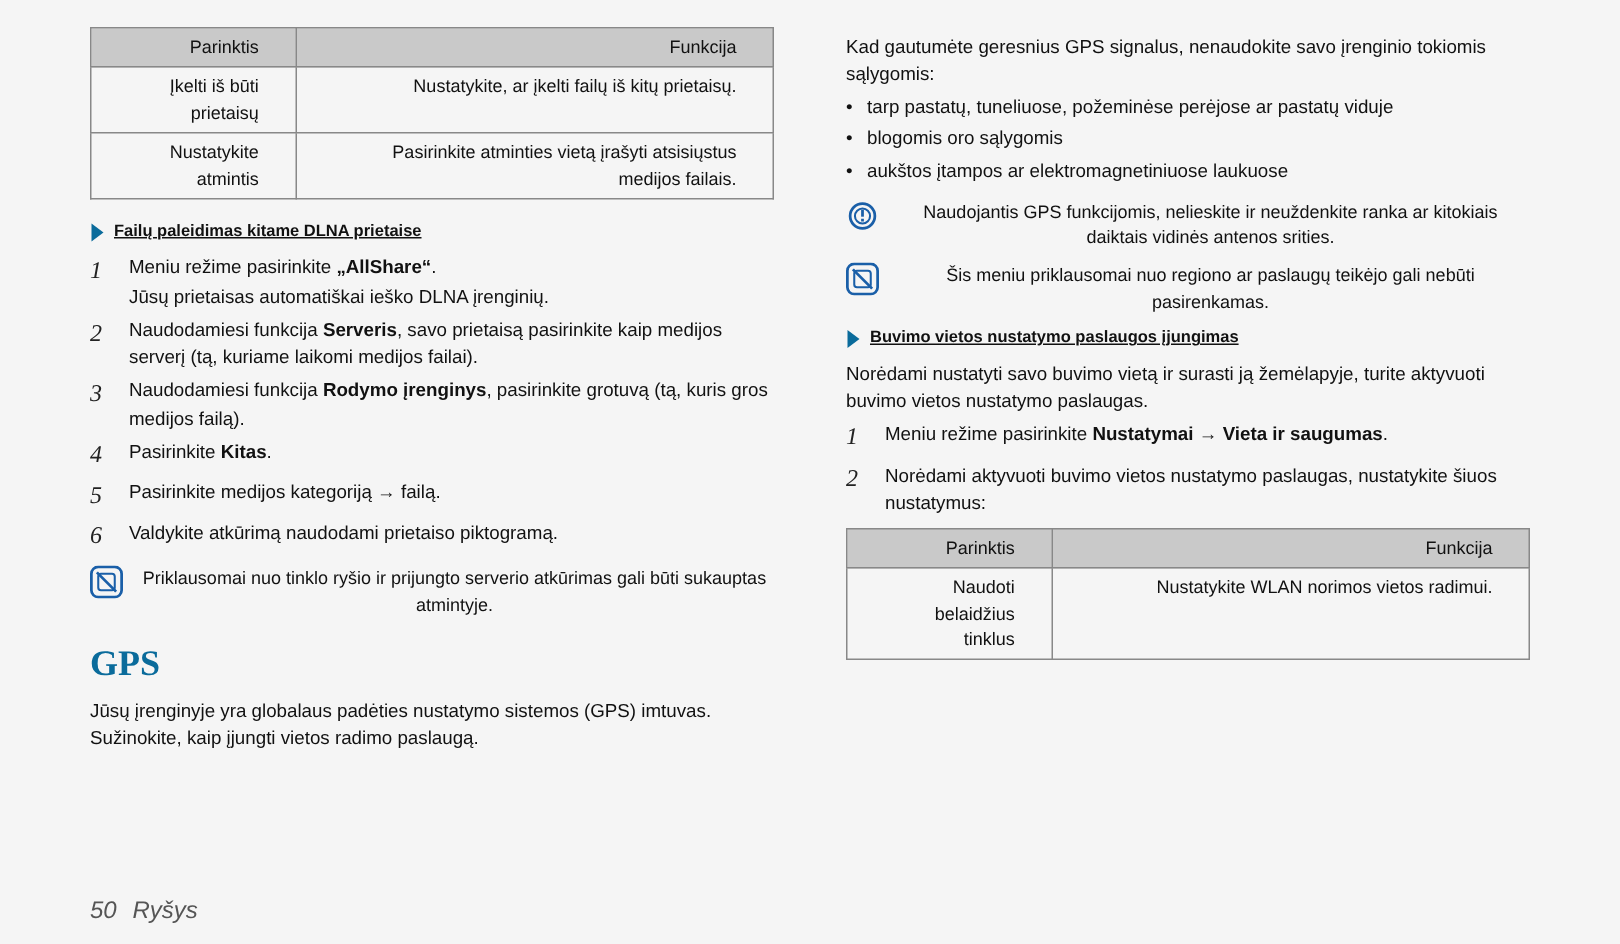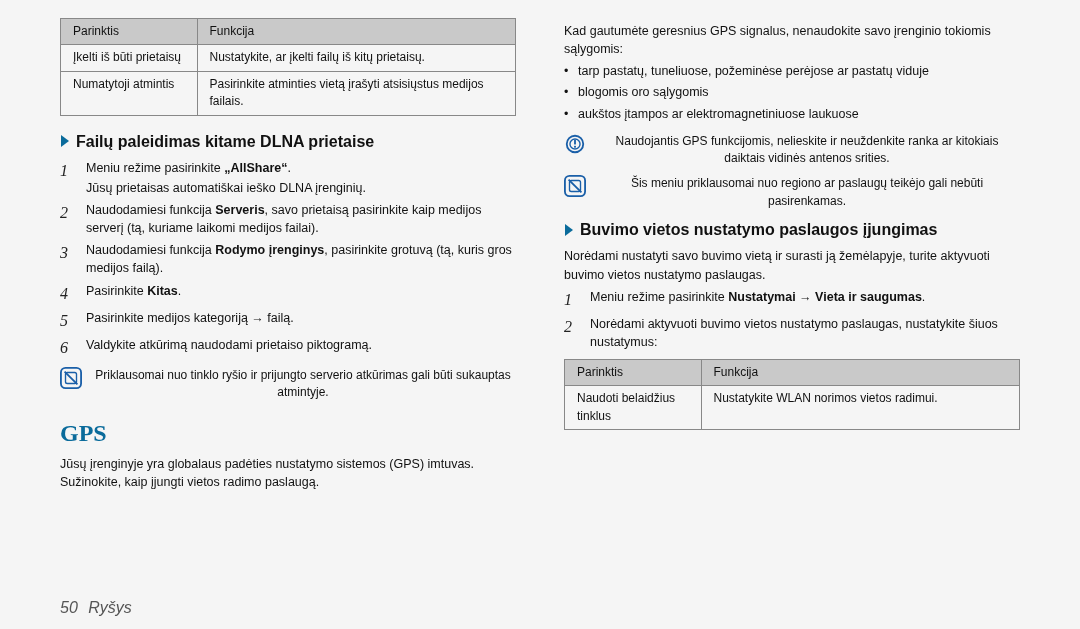--- a/index.html
+++ b/index.html
@@ -22,22 +22,22 @@
   .col {
     flex: 1 1 50%;
   }
   table.option-table {
     width: 100%;
     border-collapse: collapse;
     margin-bottom: 14px;
   }
   table.option-table th, table.option-table td {
     border: 1px solid #888;
-    padding: 4px 12px;
-    text-align: left;
+    padding: 4px 24px;
+    text-align: right;
     vertical-align: top;
     font-size: 12px;
   }
   table.option-table th {
     background: #c9c9c9;
     font-weight: 500;
   }
   table.option-table th:first-child,
   table.option-table td:first-child {
     width: 30%;
@@ -47,22 +47,23 @@
     align-items: center;
     gap: 4px;
     margin: 8px 0 6px 0;
   }
   .chev {
     display: inline-flex;
     align-items: center;
   }
   .chev svg { width: 12px; height: 14px; }
   h2.section-title {
-    font-size: 16px;
+    font-size: 11px;
     font-weight: 700;
+    text-decoration: underline;
   }
   h1.big-title {
     font-size: 24px;
     font-weight: 700;
     color: #0a6b9b;
     margin: 14px 0 4px 0;
     font-family: Liberation Serif, serif;
   }
   ol.steps {
     list-style: none;
@@ -147,21 +148,21 @@
           <th>Parinktis</th>
           <th>Funkcija</th>
         </tr>
       </thead>
       <tbody>
         <tr>
           <td>Įkelti iš būti prietaisų</td>
           <td>Nustatykite, ar įkelti failų iš kitų prietaisų.</td>
         </tr>
         <tr>
-          <td>Numatytoji atmintis</td>
+          <td>Nustatykite atmintis</td>
           <td>Pasirinkite atminties vietą įrašyti atsisiųstus medijos failais.</td>
         </tr>
       </tbody>
     </table>
 
     <div class="section-head">
       <span class="chev">
         <svg viewBox="0 0 12 14">
             <path d="M1 1 L9 7 L1 13 Z" fill="#0a6b9b"></path>
           </svg>

